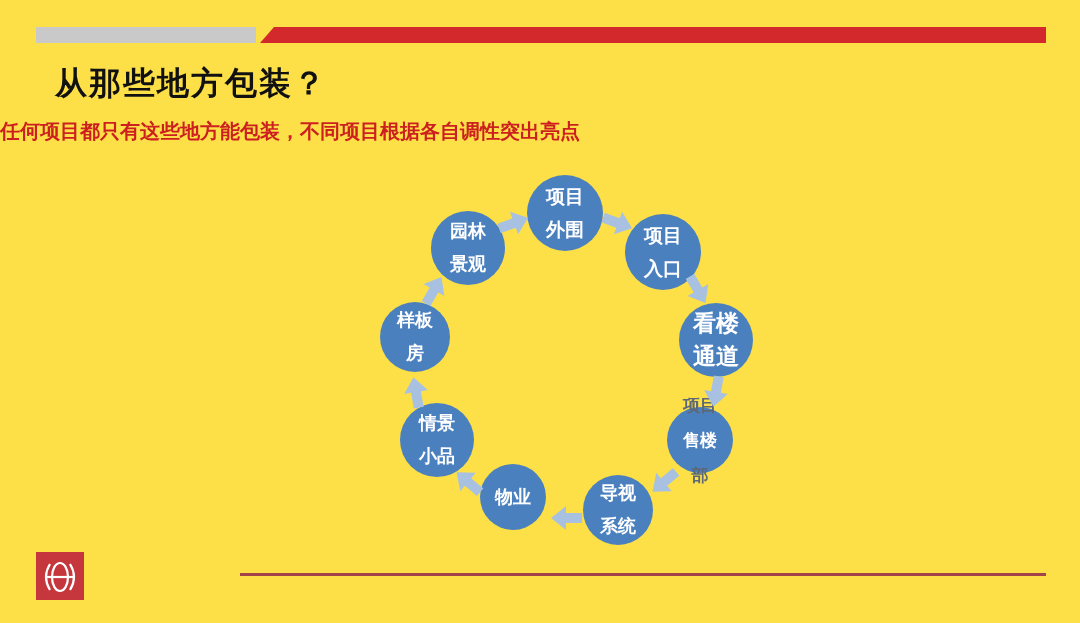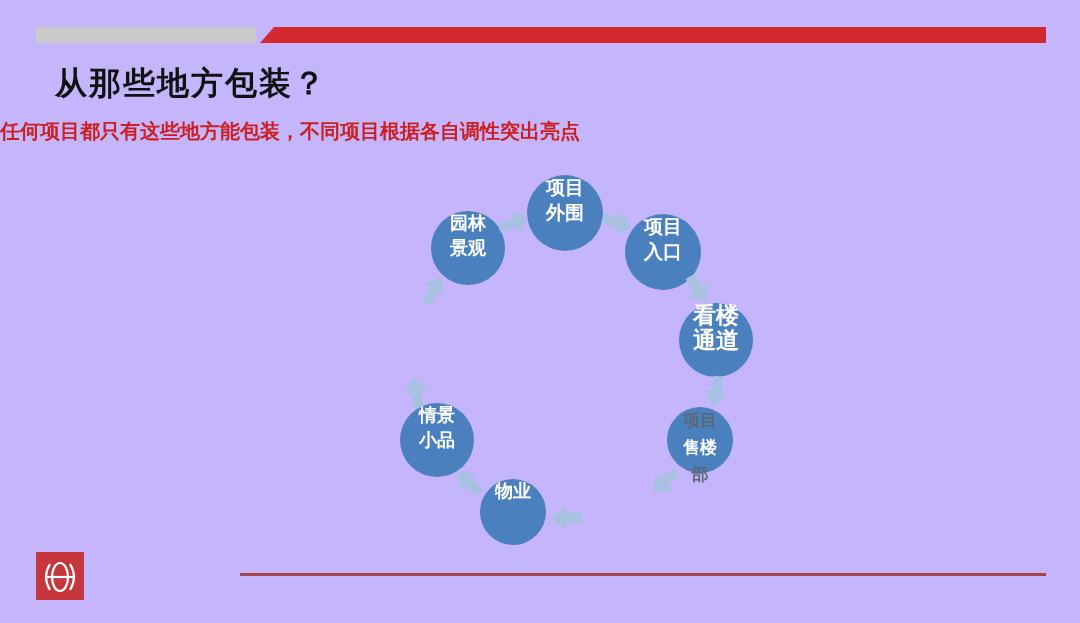--- a/index.html
+++ b/index.html
@@ -1,20 +1,20 @@
 <!DOCTYPE html>
 <html><head>
 <meta charset="utf-8">
 <style>
   html,body{margin:0;padding:0;background:#e8e8e8;}
   .slide{
     position:relative;
     width:1080px;height:623px;
     margin:0 auto;
-    background:#c4b5fd;
+    background:#fde047;
     overflow:hidden;
     font-family:"Liberation Sans","DejaVu Sans",sans-serif;
   }
 
   
   .topbar-gray{
     position:absolute;left:36px;top:27px;width:220px;height:16px;
     background:var(--bar-gray);
   }
   .topbar-red{
@@ -32,32 +32,32 @@
   .page-subtitle{
     position:absolute;left:0;right:0;top:118px;
     text-align:left;
     font-size:20px;font-weight:bold;color:var(--subtitle-red);
   }
 
   
   .node{
     position:absolute;border-radius:50%;
     background:var(--circle-blue);
-    display:flex;flex-direction:column;align-items:center;justify-content:flex-start;
-    color:#ffffff;font-weight:bold;text-align:center;
+    display:flex;flex-direction:column;align-items:center;justify-content:center;
+    color:#ffffff;font-weight:bold;text-align:center;gap:8px;
   }
   .node .nl{display:block;line-height:25px;}
   .n1{left:527px;top:175px;width:76px;height:76px;font-size:19px;}
   .n2{left:625px;top:214px;width:76px;height:76px;font-size:19px;}
   .n3{left:679px;top:303px;width:74px;height:74px;font-size:23px;}
   .n4{left:667px;top:407px;width:66px;height:66px;font-size:17px;overflow:visible;}
   .n4 .nl{line-height:27px;}
   .n4 .outside{color:var(--overflow-gray);}
   .n5{left:583px;top:475px;width:70px;height:70px;font-size:18px;}
-  .n6{left:480px;top:479px;width:66px;height:66px;font-size:18px;}
+  .n6{left:480px;top:464px;width:66px;height:66px;font-size:18px;}
   .n7{left:400px;top:403px;width:74px;height:74px;font-size:18px;}
   .n8{left:380px;top:302px;width:70px;height:70px;font-size:18px;}
   .n9{left:431px;top:211px;width:74px;height:74px;font-size:18px;}
 
   .arrow{position:absolute;width:32px;height:26px;}
   .arrow svg{display:block;width:100%;height:100%;fill:var(--arrow-blue);}
   .a1{left:602px;top:210px;transform:rotate(20deg);}
   .a2{left:682px;top:277px;transform:rotate(60deg);}
   .a3{left:700px;top:379px;transform:rotate(100deg);}
   .a4{left:648px;top:469px;transform:rotate(140deg);}
@@ -105,26 +105,34 @@
   </div>
   <div class="node n3">
     <span class="nl">看楼</span>
     <span class="nl">通道</span>
   </div>
   <div class="node n4">
     <span class="nl outside">项目</span>
     <span class="nl">售楼</span>
     <span class="nl outside">部</span>
   </div>
+  <div class="node n5">
+    <span class="nl">导视</span>
+    <span class="nl">系统</span>
+  </div>
   <div class="node n6">
     <span class="nl">物业</span>
   </div>
   <div class="node n7">
     <span class="nl">情景</span>
     <span class="nl">小品</span>
+  </div>
+  <div class="node n8">
+    <span class="nl">样板</span>
+    <span class="nl">房</span>
   </div>
   <div class="node n9">
     <span class="nl">园林</span>
     <span class="nl">景观</span>
   </div>
 
   <div class="arrow a1">
       <svg viewBox="0 0 32 26">
         <polygon points="0,8 16,8 16,1 31,13 16,25 16,18 0,18"></polygon>
       </svg>

